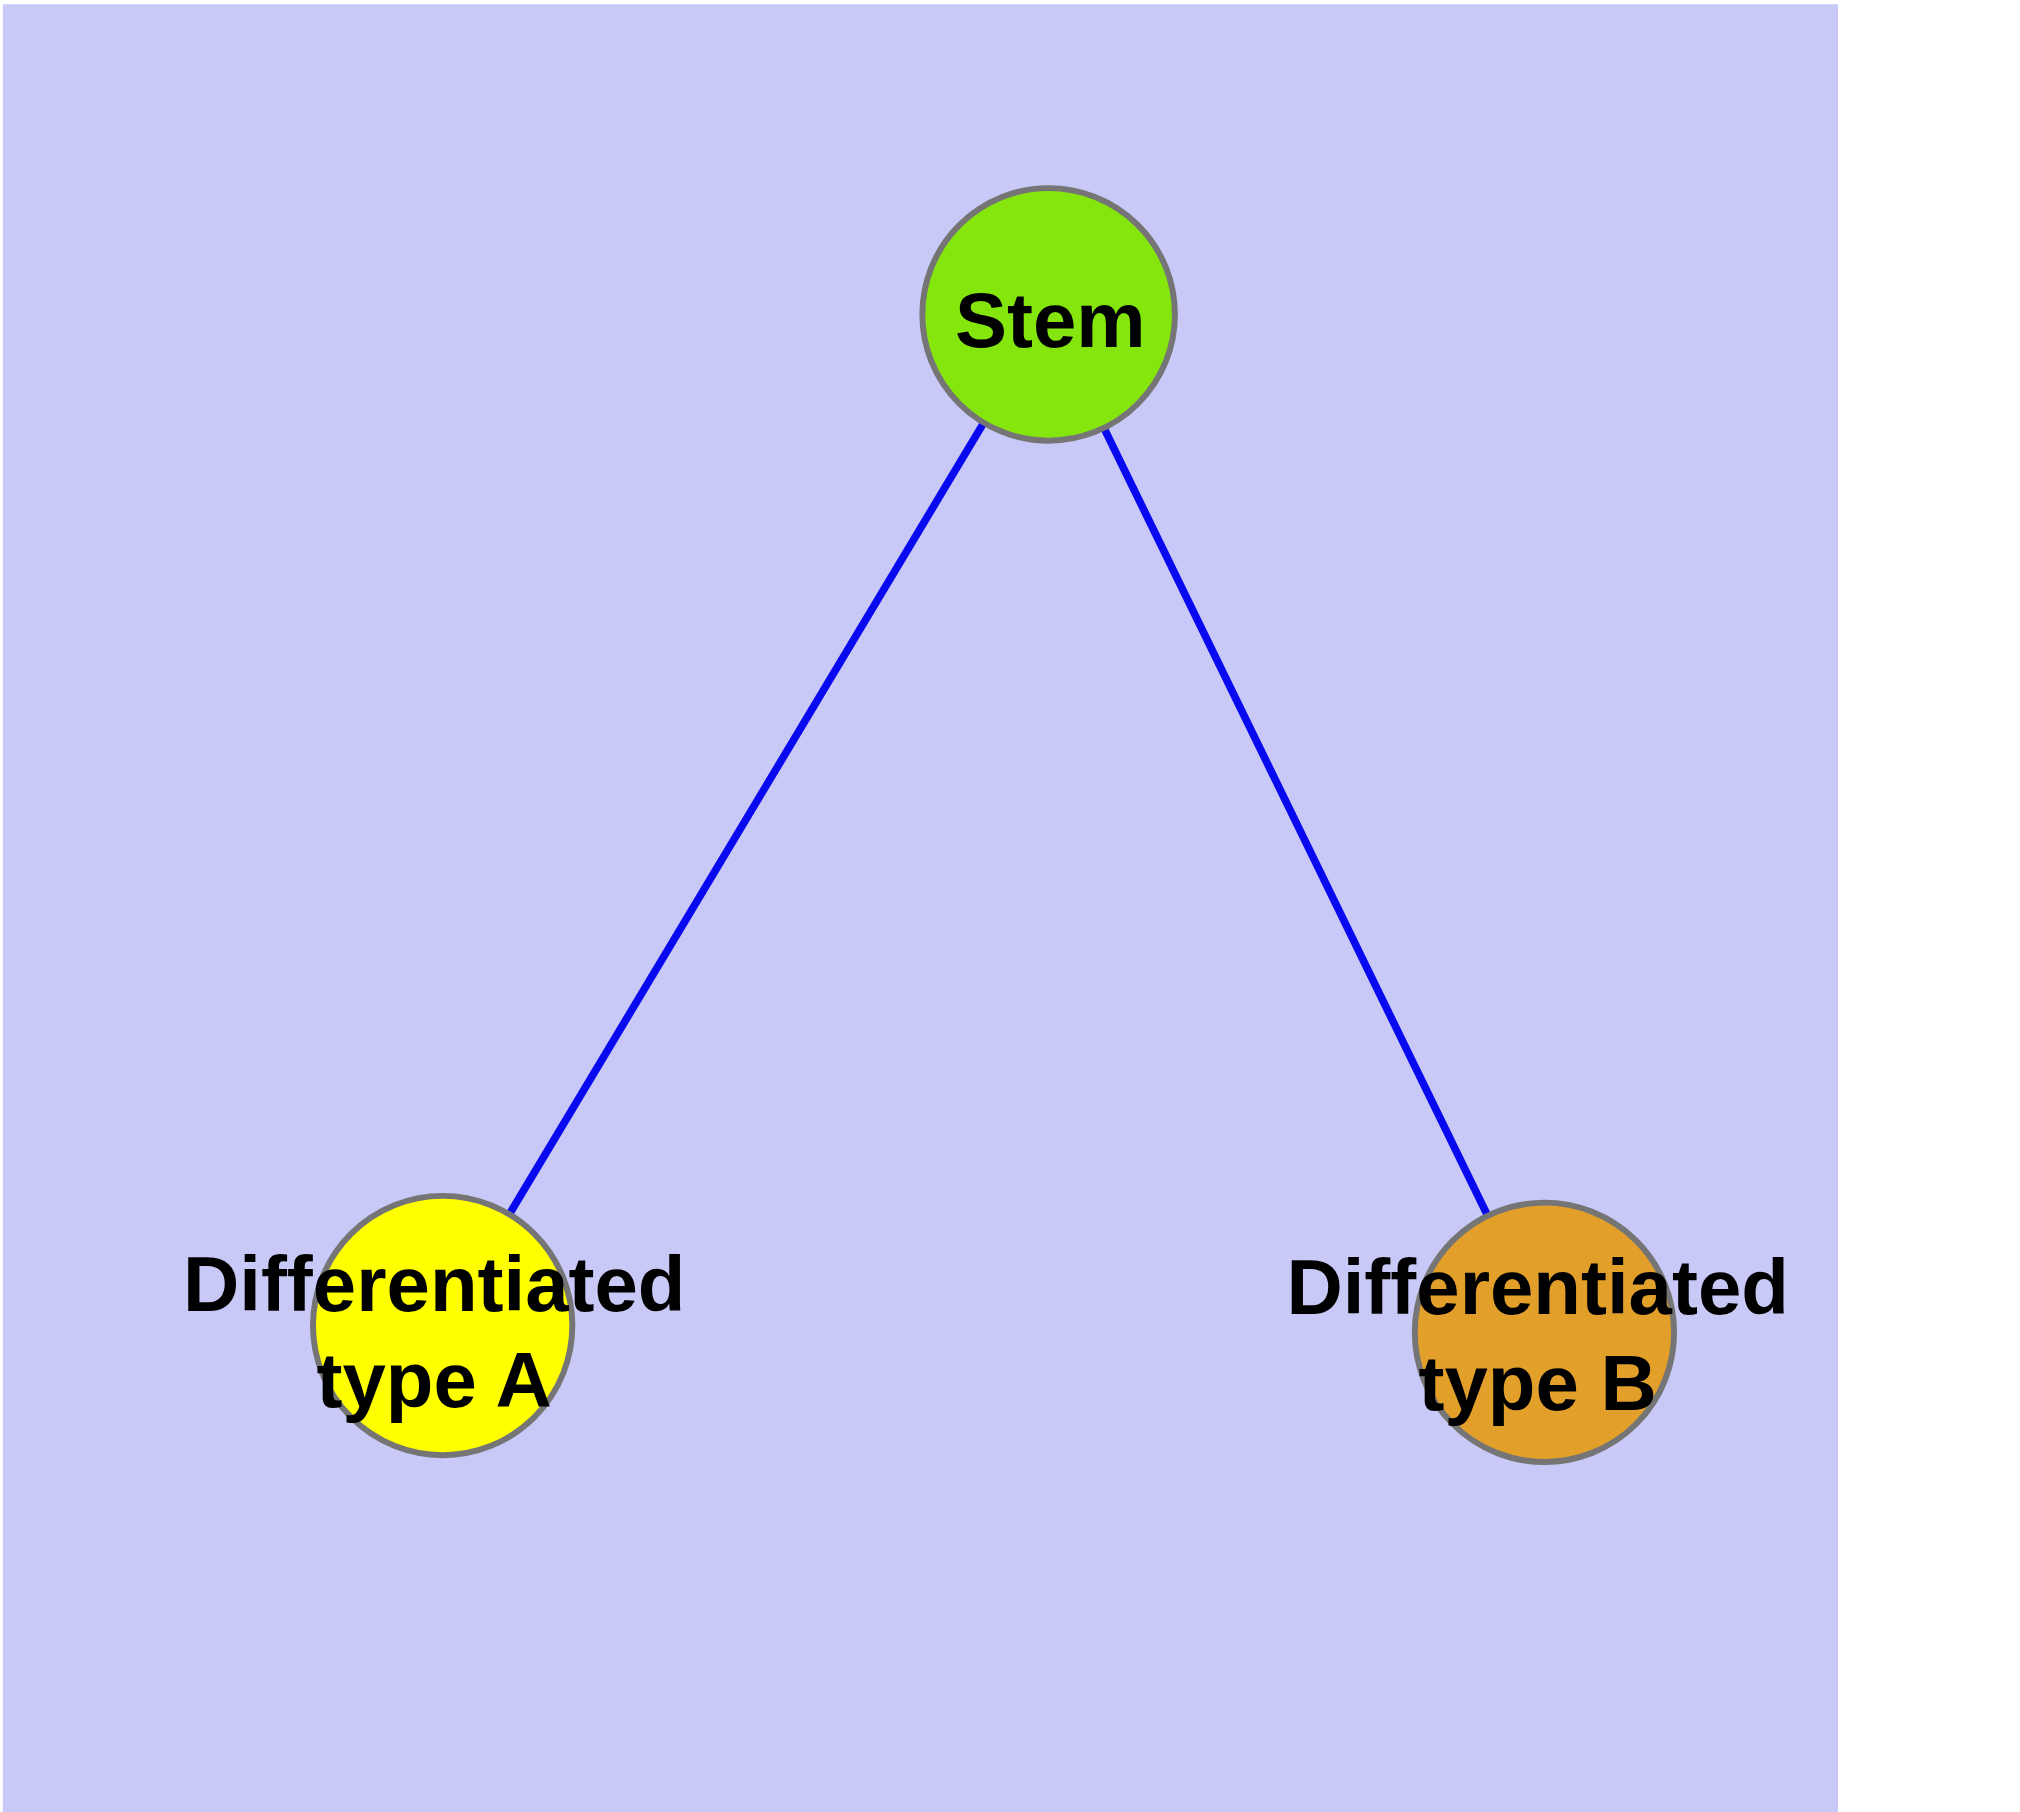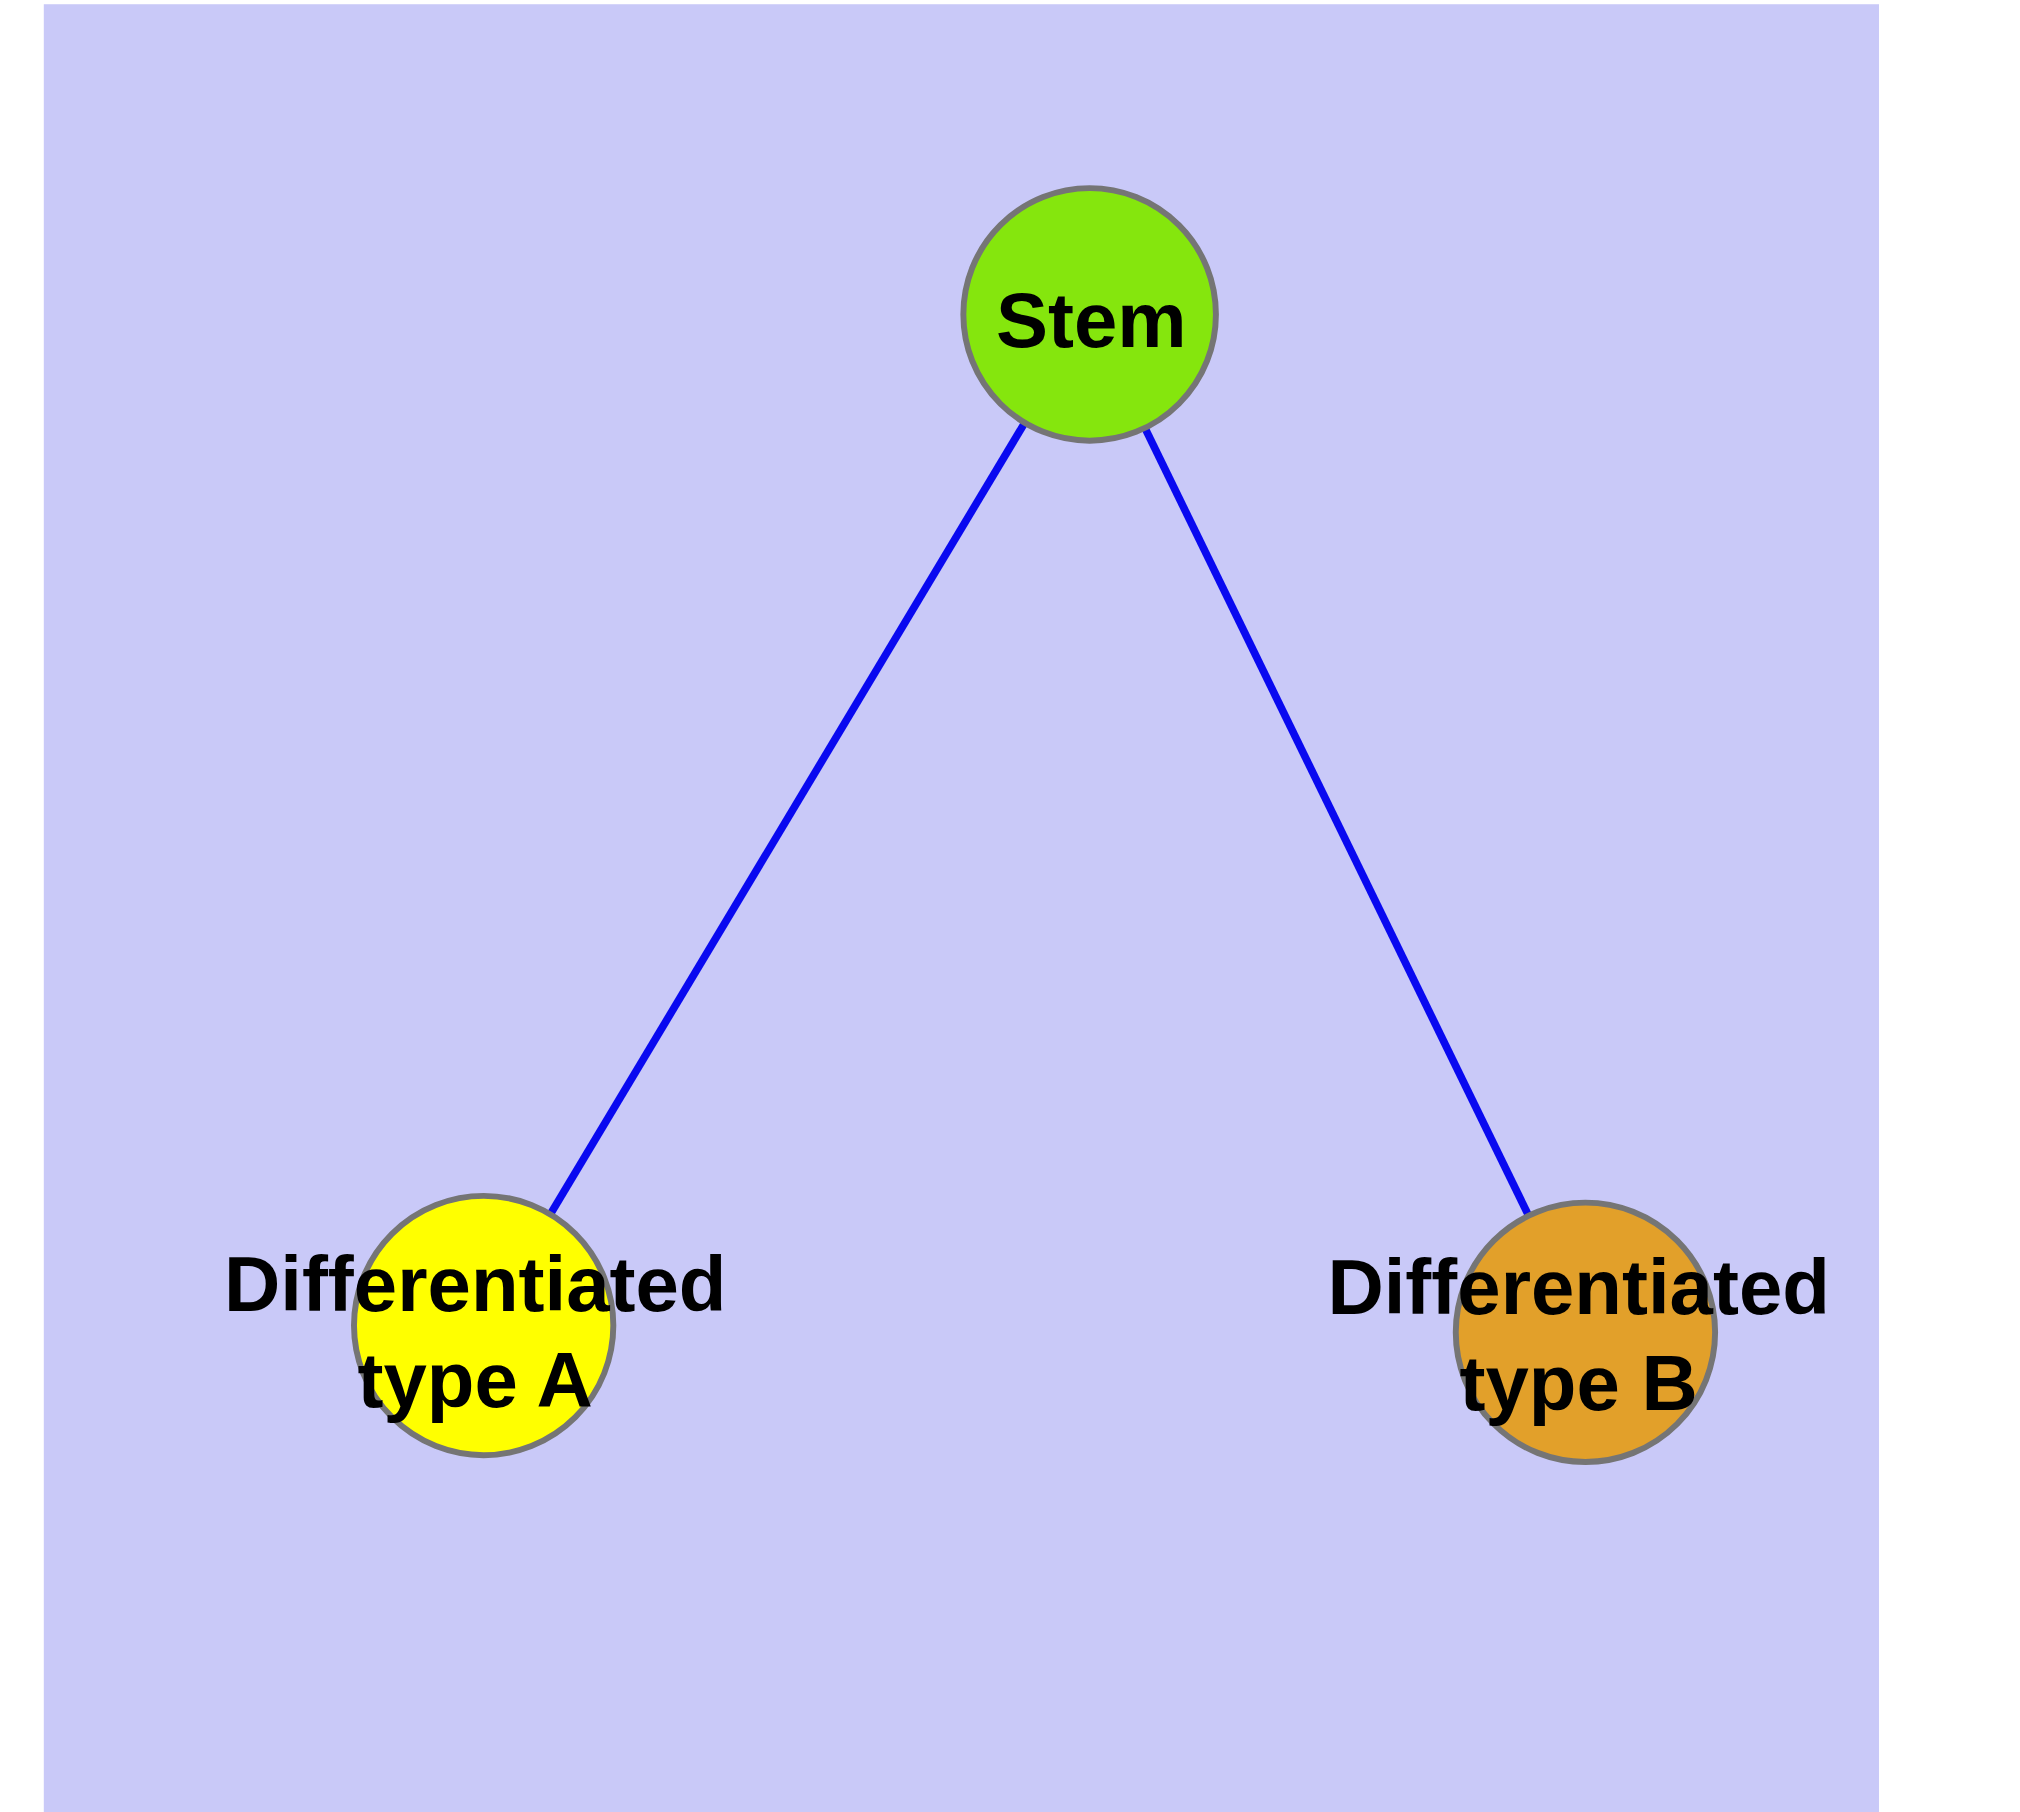--- a/index.html
+++ b/index.html
@@ -4,21 +4,20 @@
 <style>
   html, body {
     margin: 0;
     padding: 0;
     background: #FFFFFF;
   }
   .diagram-wrap {
     width: 1838px;
     height: 1812px;
     overflow: hidden;
-    padding-left: 41px;
   }
   svg {
     display: block;
   }
   .edge {
     stroke-width: 9px;
     stroke-linecap: butt;
   }
   .node-circle {
     stroke-width: 7px;

